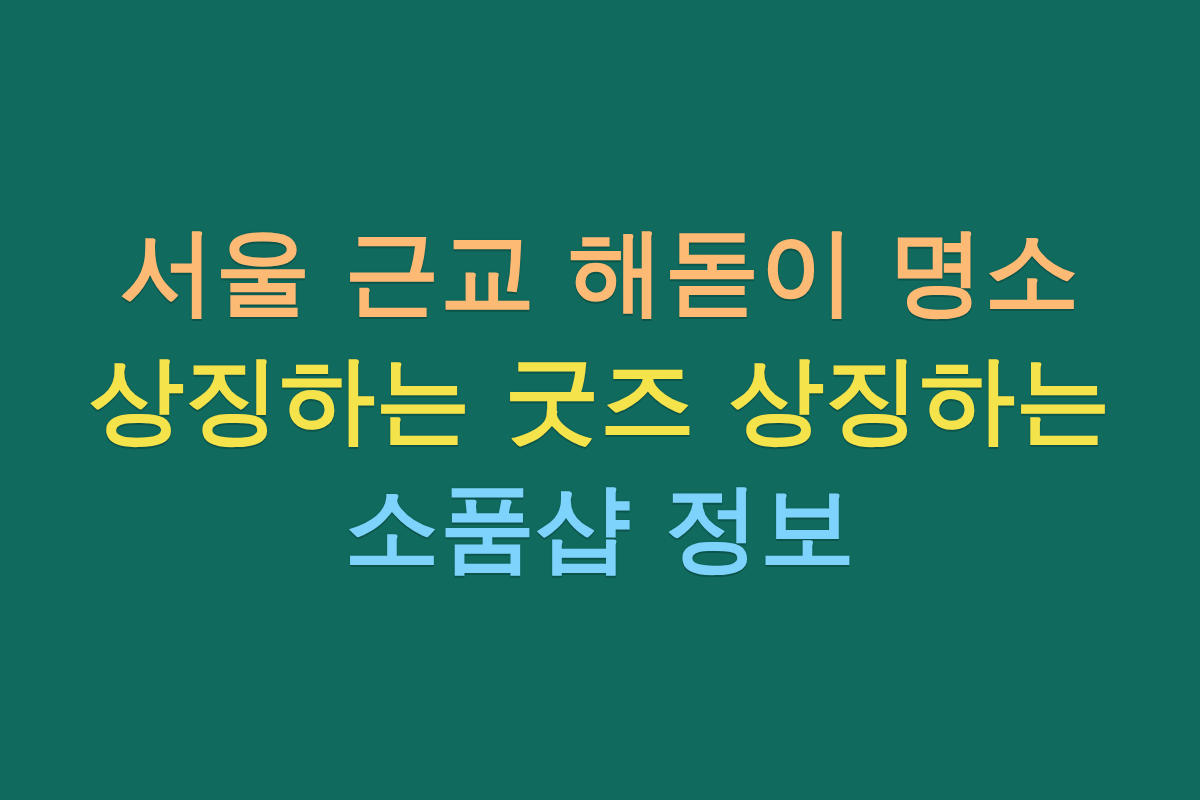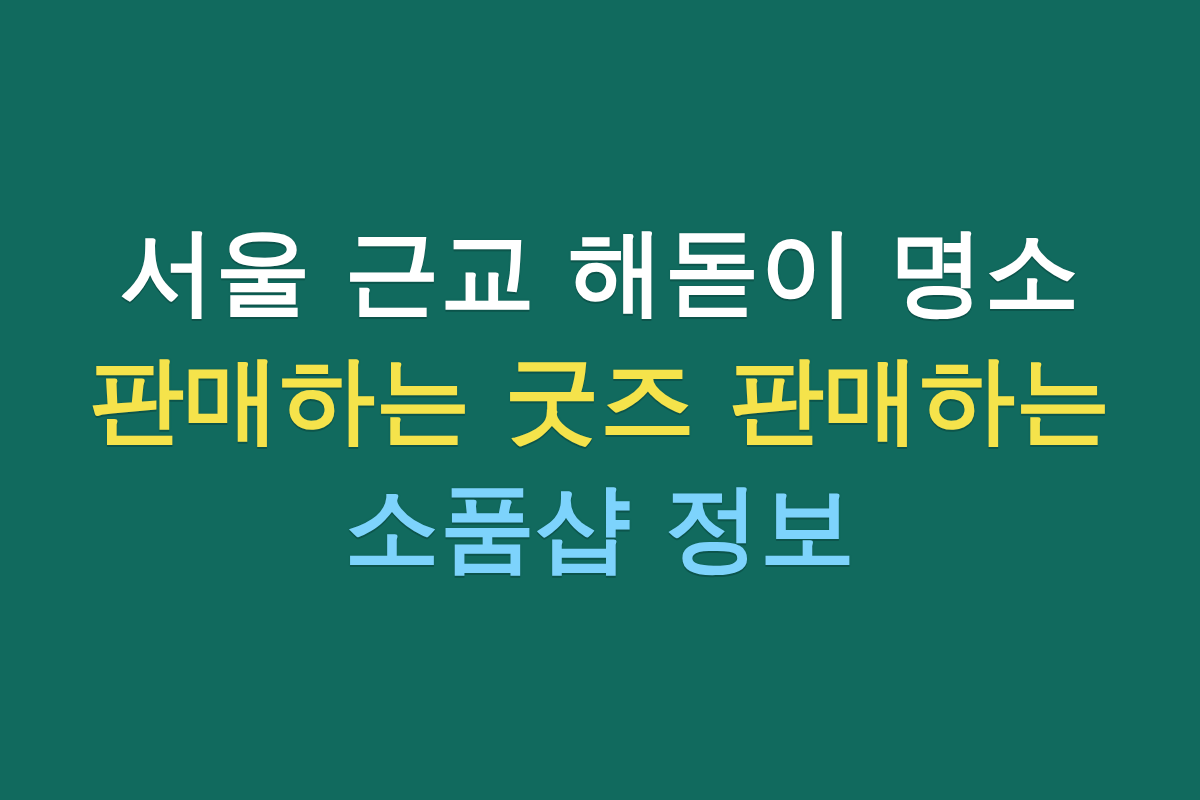--- a/index.html
+++ b/index.html
@@ -60,21 +60,21 @@
   .title-line.line-2 { font-size: 95px; }
   .title-line.line-3 { font-size: 95px; }
 </style>
 </head>
 <body>
 
 <div id="banner" style="background: rgb(17, 106, 94);">
 
   <div id="title-block">
 
-    <span class="title-line line-1" style="color: #ffffff;">서울 근교 해돋이 명소</span>
+    <span class="title-line line-1" style="color: #fdba74;">서울 근교 해돋이 명소</span>
 
-    <span class="title-line line-2" style="color: rgb(245, 227, 75);">판매하는 굿즈 판매하는</span>
+    <span class="title-line line-2" style="color: rgb(245, 227, 75);">상징하는 굿즈 상징하는</span>
 
     <span class="title-line line-3" style="color: #7dd3fc;">소품샵 정보</span>
 
   </div>
 
 </div>
 
 </body></html>

